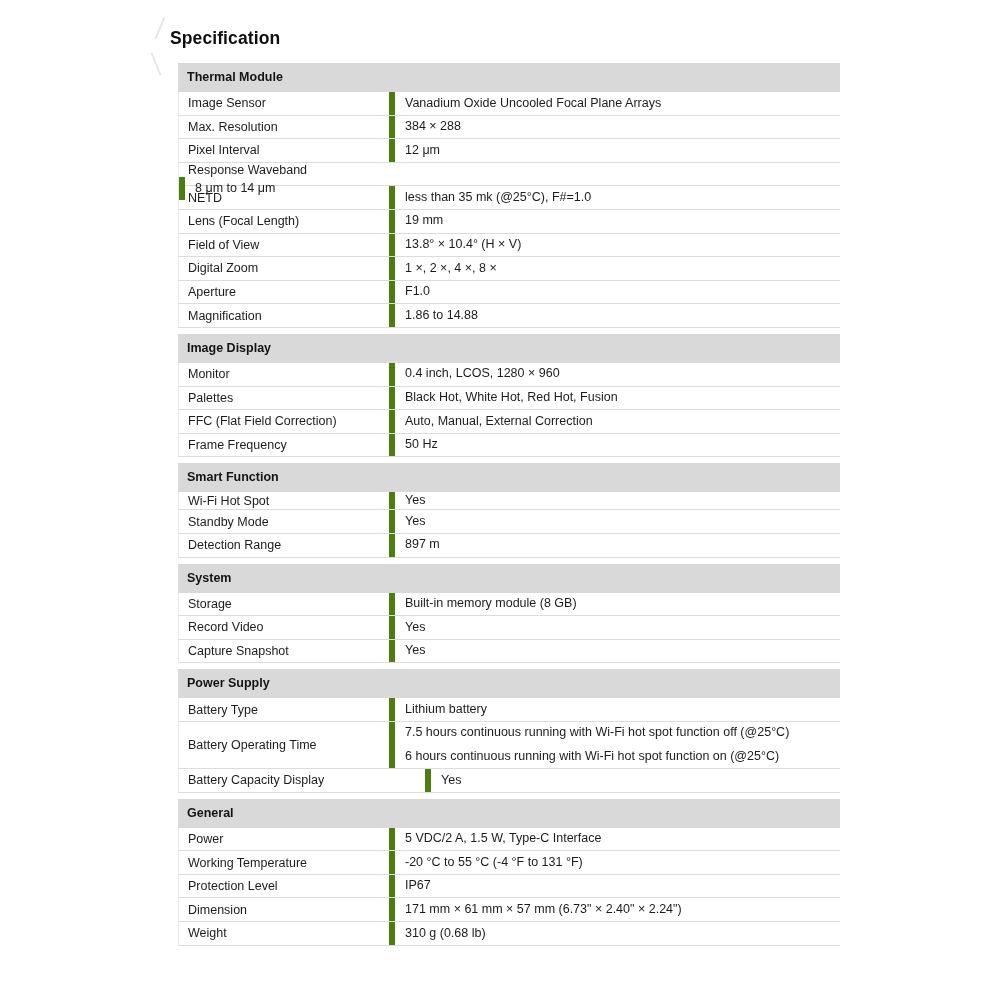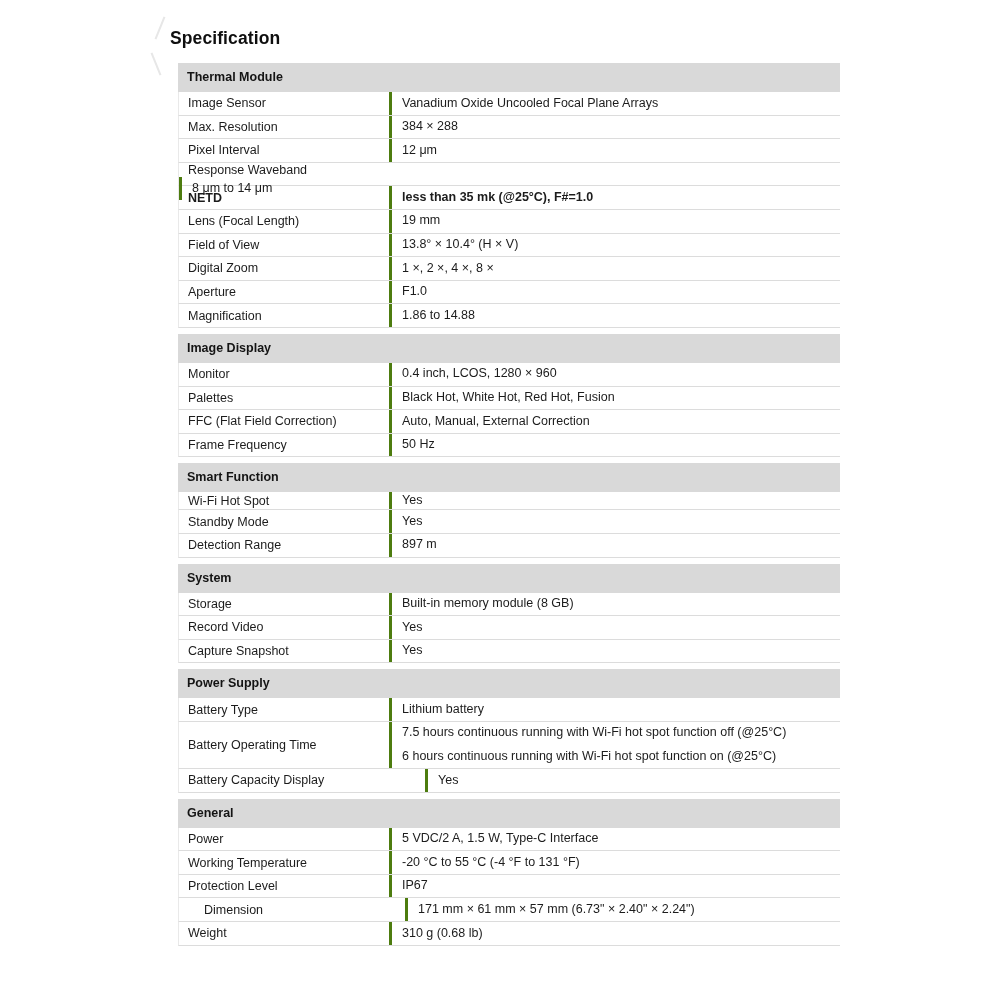--- a/index.html
+++ b/index.html
@@ -64,21 +64,21 @@
     box-sizing: border-box;
     display: flex;
     align-items: center;
     padding-left: 9px;
     font-size: 12.5px;
     color: #1c1c1c;
   }
   .cell-value {
     flex: 1;
     box-sizing: border-box;
-    border-left: 3px solid #4d7c0f;
+    border-left: 6px solid #4d7c0f;
     padding-left: 10px;
     display: flex;
     flex-direction: column;
     justify-content: center;
     font-size: 12.5px;
     color: #1c1c1c;
   }
   .value-line { line-height: 23.6px; white-space: nowrap; }
 </style>
 </head>
@@ -108,21 +108,21 @@
         <div class="cell-value">
           <div class="value-line">12 μm</div>
         </div>
       </div>
       <div class="row" style="height: 23.6px; flex-direction: column;">
         <div class="cell-label">Response Waveband</div>
         <div class="cell-value">
           <div class="value-line">8 μm to 14 μm</div>
         </div>
       </div>
-      <div class="row" style="height: 23.6px; font-weight: bold;">
+      <div class="row" style="height: 23.6px;">
         <div class="cell-label">NETD</div>
         <div class="cell-value">
           <div class="value-line">less than 35 mk (@25°C), F#=1.0</div>
         </div>
       </div>
       <div class="row" style="height: 23.6px;">
         <div class="cell-label">Lens (Focal Length)</div>
         <div class="cell-value">
           <div class="value-line">19 mm</div>
         </div>
@@ -256,21 +256,21 @@
         <div class="cell-value">
           <div class="value-line">-20 °C to 55 °C (-4 °F to 131 °F)</div>
         </div>
       </div>
       <div class="row" style="height: 23.6px;">
         <div class="cell-label">Protection Level</div>
         <div class="cell-value">
           <div class="value-line">IP67</div>
         </div>
       </div>
-      <div class="row" style="height: 23.6px; padding-left: 16px;">
+      <div class="row" style="height: 23.6px;">
         <div class="cell-label">Dimension</div>
         <div class="cell-value">
           <div class="value-line">171 mm × 61 mm × 57 mm (6.73" × 2.40" × 2.24")</div>
         </div>
       </div>
       <div class="row" style="height: 23.6px;">
         <div class="cell-label">Weight</div>
         <div class="cell-value">
           <div class="value-line">310 g (0.68 lb)</div>
         </div>

